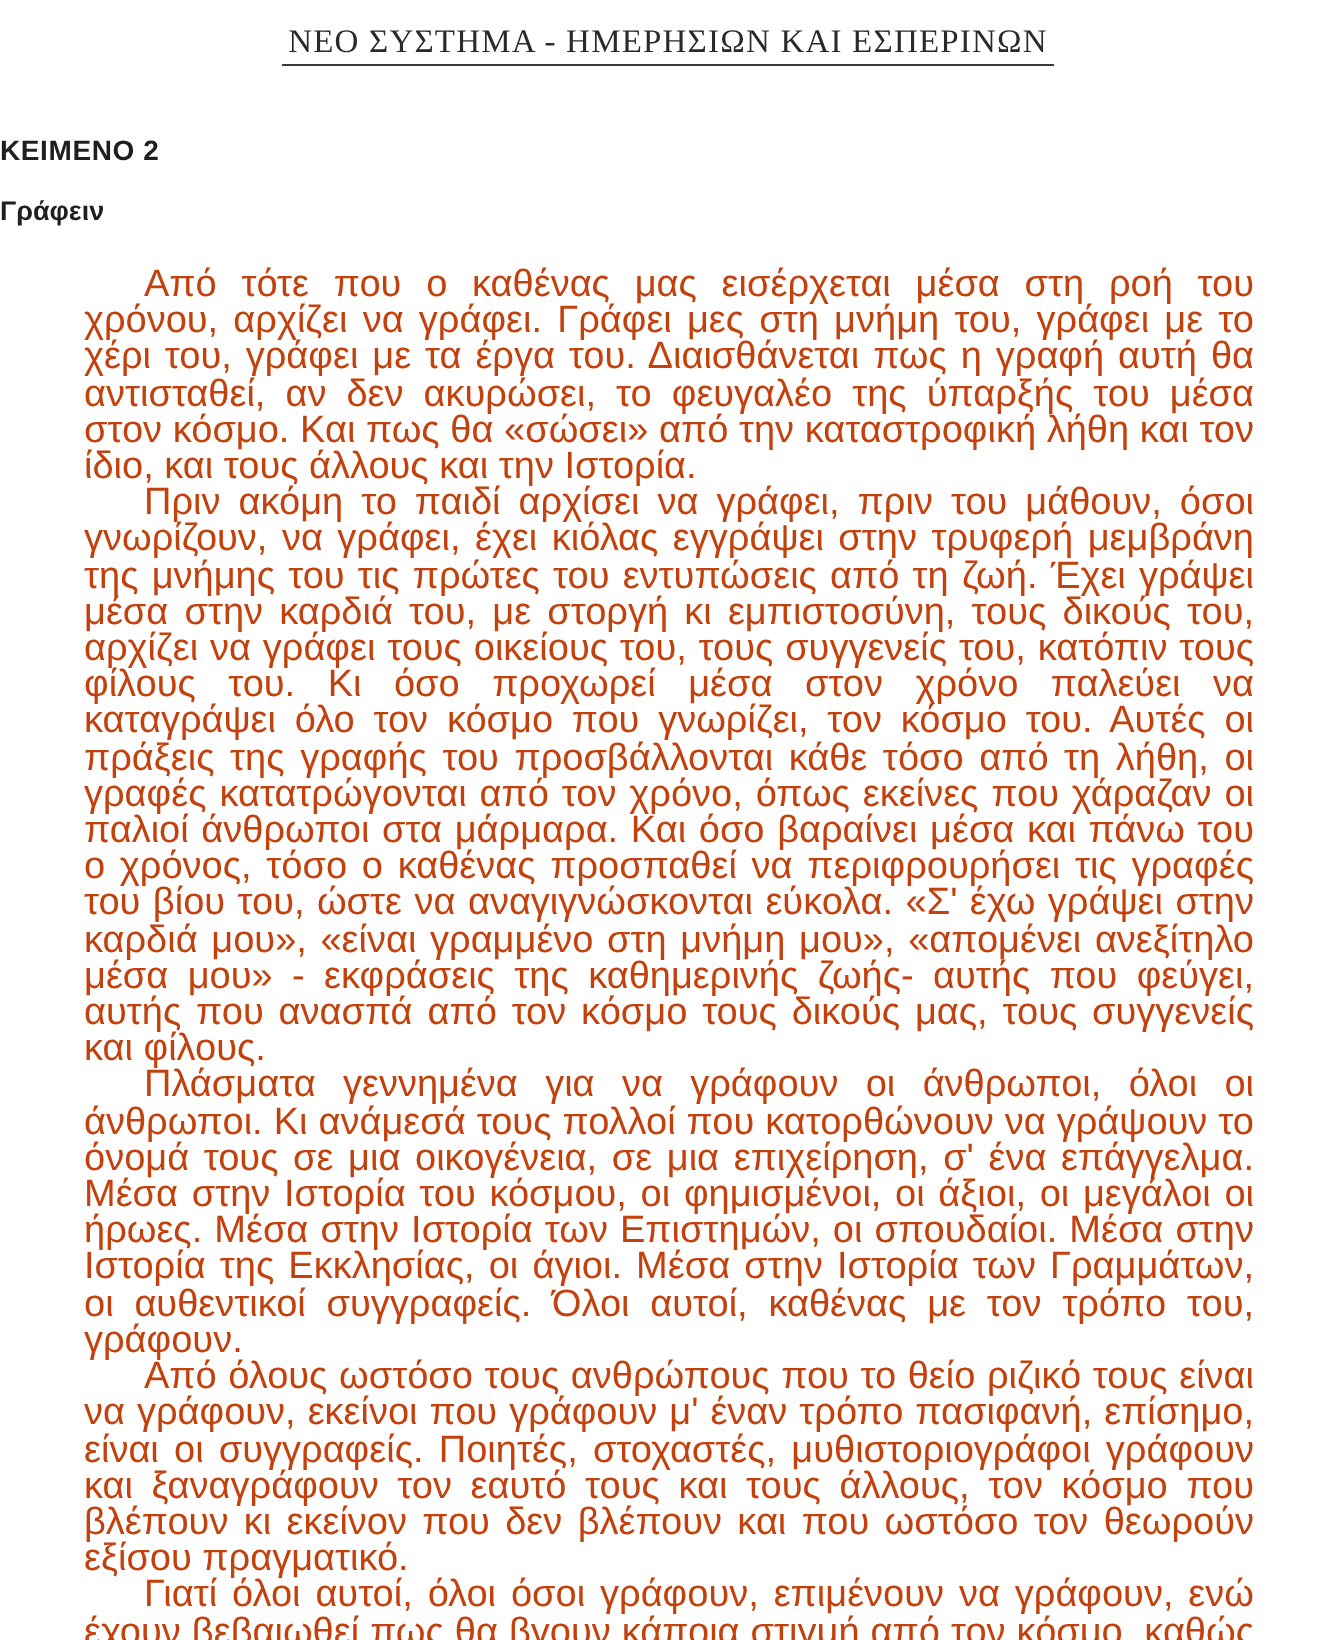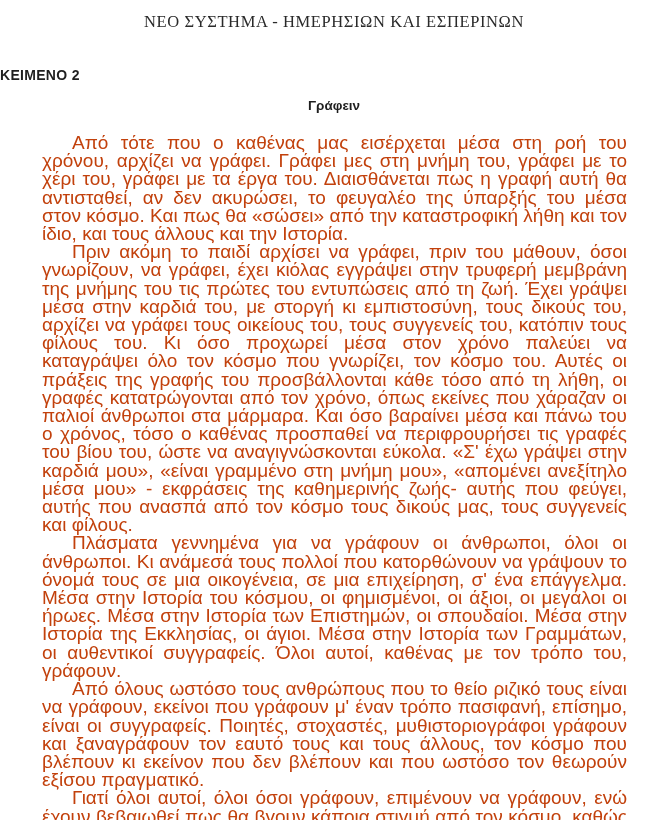--- a/index.html
+++ b/index.html
@@ -31,21 +31,21 @@
   }
   .section-title {
     margin: 34px 0 0 0;
     text-align: left;
     font-size: 14px;
     font-weight: bold;
     letter-spacing: 0.3px;
   }
   .text-title {
     margin: 15px 0 0 0;
-    text-align: center;
+    text-align: left;
     font-size: 13.5px;
     font-weight: bold;
   }
   .body-text {
     margin: 21px 41px 0 42px;
     font-size: 19px;
     line-height: 18.2px;
     text-align: justify;
     color: #c2410c;
   }

